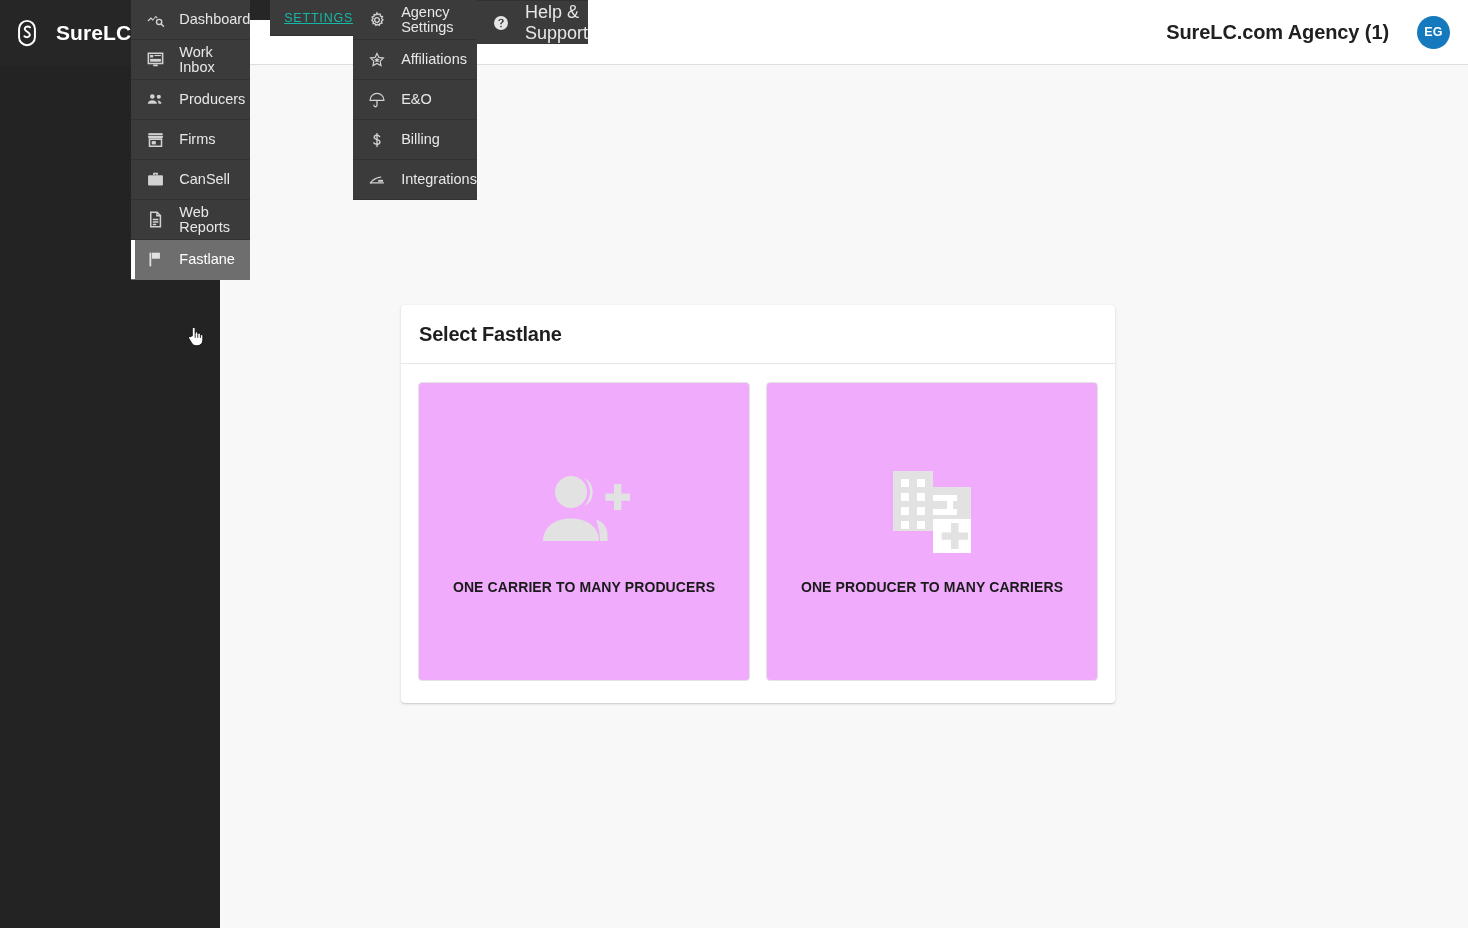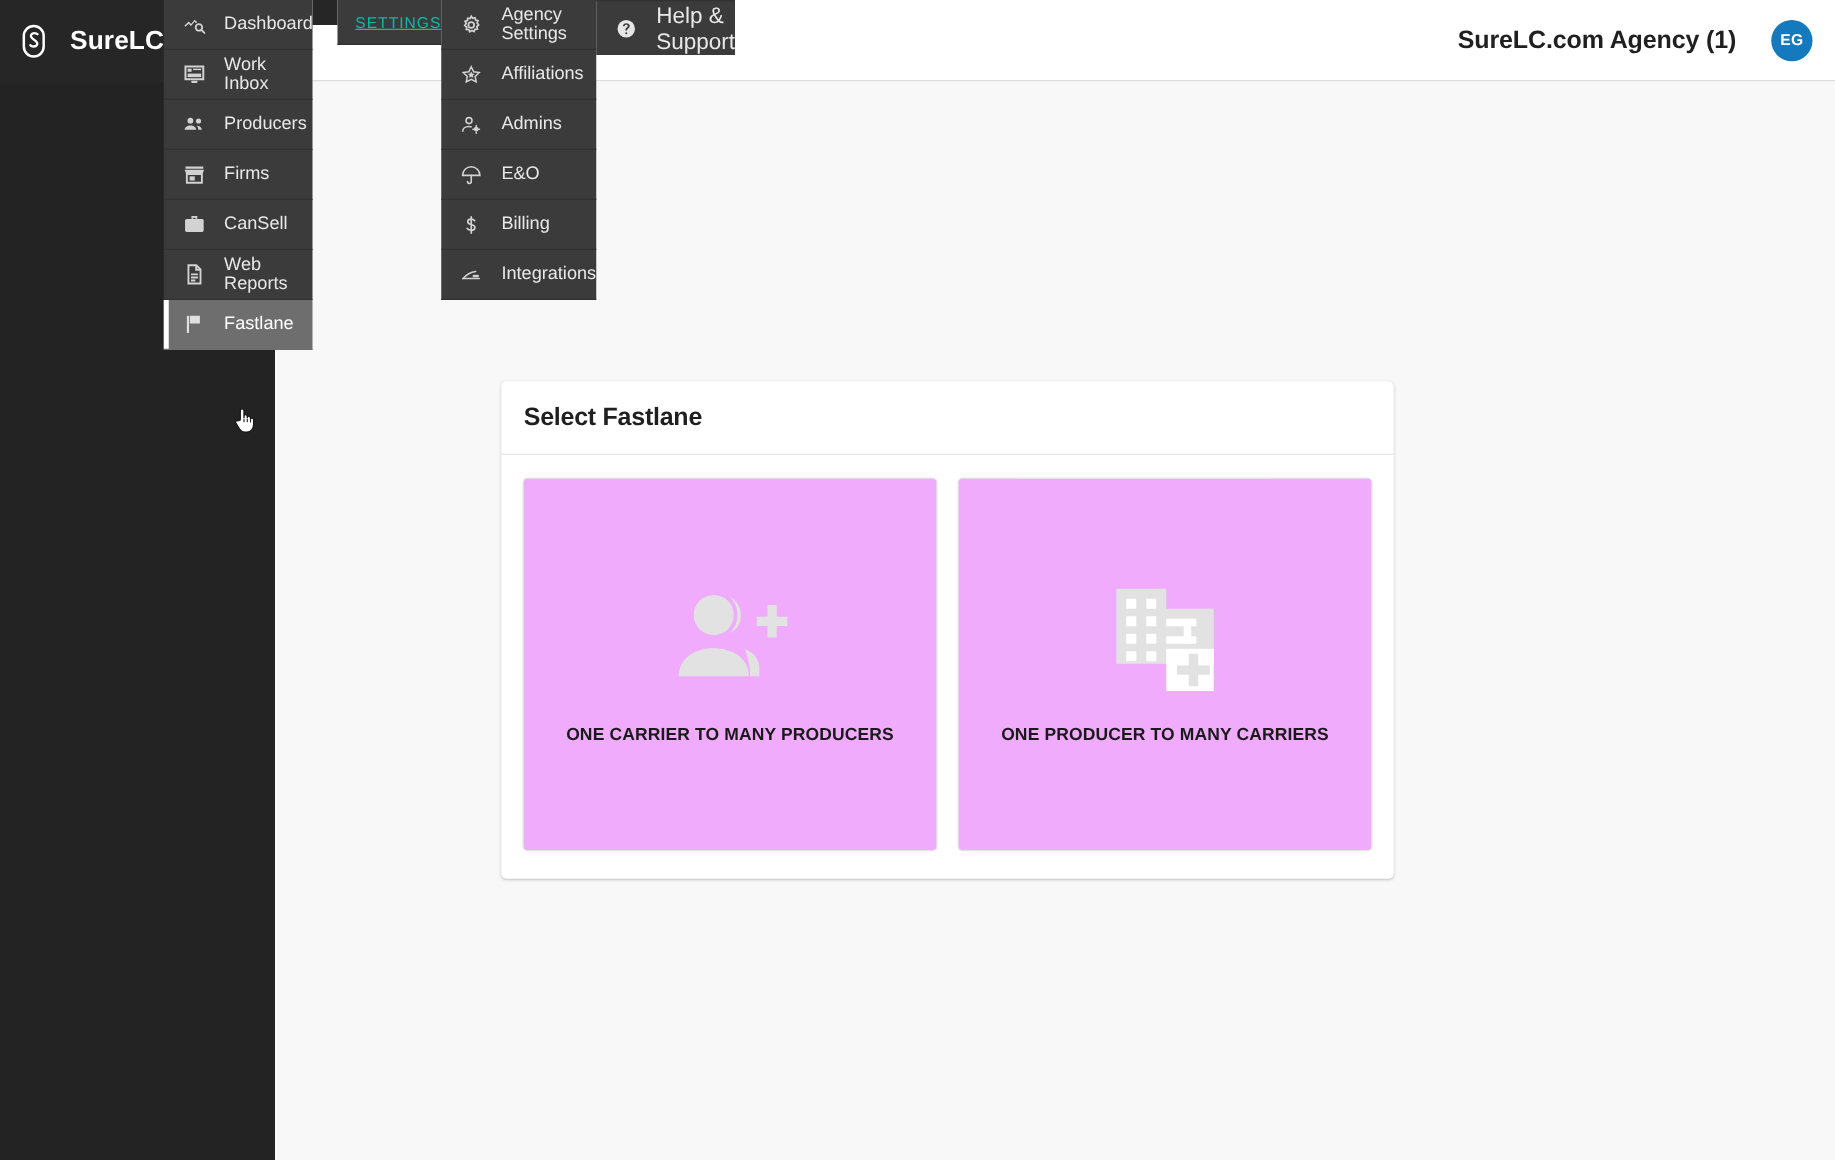--- a/index.html
+++ b/index.html
@@ -374,31 +374,20 @@
       <div class="nav-item">
         <span class="nav-icon">
           <svg width="18" height="18" viewBox="0 0 24 24" fill="none" stroke="currentColor" stroke-width="1.6" aria-hidden="true">
             <path d="M12 3.2l2.6 5.4 5.9 0.8-4.3 4.1 1.1 5.9L12 16.6 6.7 19.4l1.1-5.9L3.5 9.4l5.9-0.8z"></path>
             <path d="M12 8.2l1.1 2.3 2.5 0.35-1.8 1.7 0.45 2.5L12 13.9l-2.25 1.15 0.45-2.5-1.8-1.7 2.5-0.35z" fill="currentColor" stroke="none"></path>
           </svg>
         </span>
         <span class="nav-label">Affiliations</span>
       </div>
 
-      <div class="nav-item">
-        <span class="nav-icon">
-          <svg width="18" height="18" viewBox="0 0 24 24" fill="none" stroke="currentColor" stroke-width="1.7" aria-hidden="true">
-            <circle cx="9.6" cy="7.3" r="3.2"></circle>
-            <path d="M2.8 19.2c0-3.5 3-5.6 6.8-5.6 1 0 2 0.15 2.9 0.45"></path>
-            <circle cx="17.3" cy="16.4" r="2.5" fill="currentColor" stroke="none"></circle>
-            <path d="M17.3 12.6v1M17.3 19.8v1M13.8 16.4h1M19.8 16.4h1" stroke-width="1.6" stroke-linecap="round"></path>
-          </svg>
-        </span>
-        <span class="nav-label">Admins</span>
-      </div>
 
 
       <div class="nav-item">
         <span class="nav-icon">
           <svg width="18" height="18" viewBox="0 0 24 24" fill="none" stroke="currentColor" stroke-width="1.7" aria-hidden="true">
             <path d="M2.8 12.4a9.2 9.2 0 0 1 18.4 0z"></path>
             <path d="M12 12.4v6.6a2 2 0 0 1-4 0" stroke-linecap="round"></path>
           </svg>
         </span>
         <span class="nav-label">E&amp;O</span>

